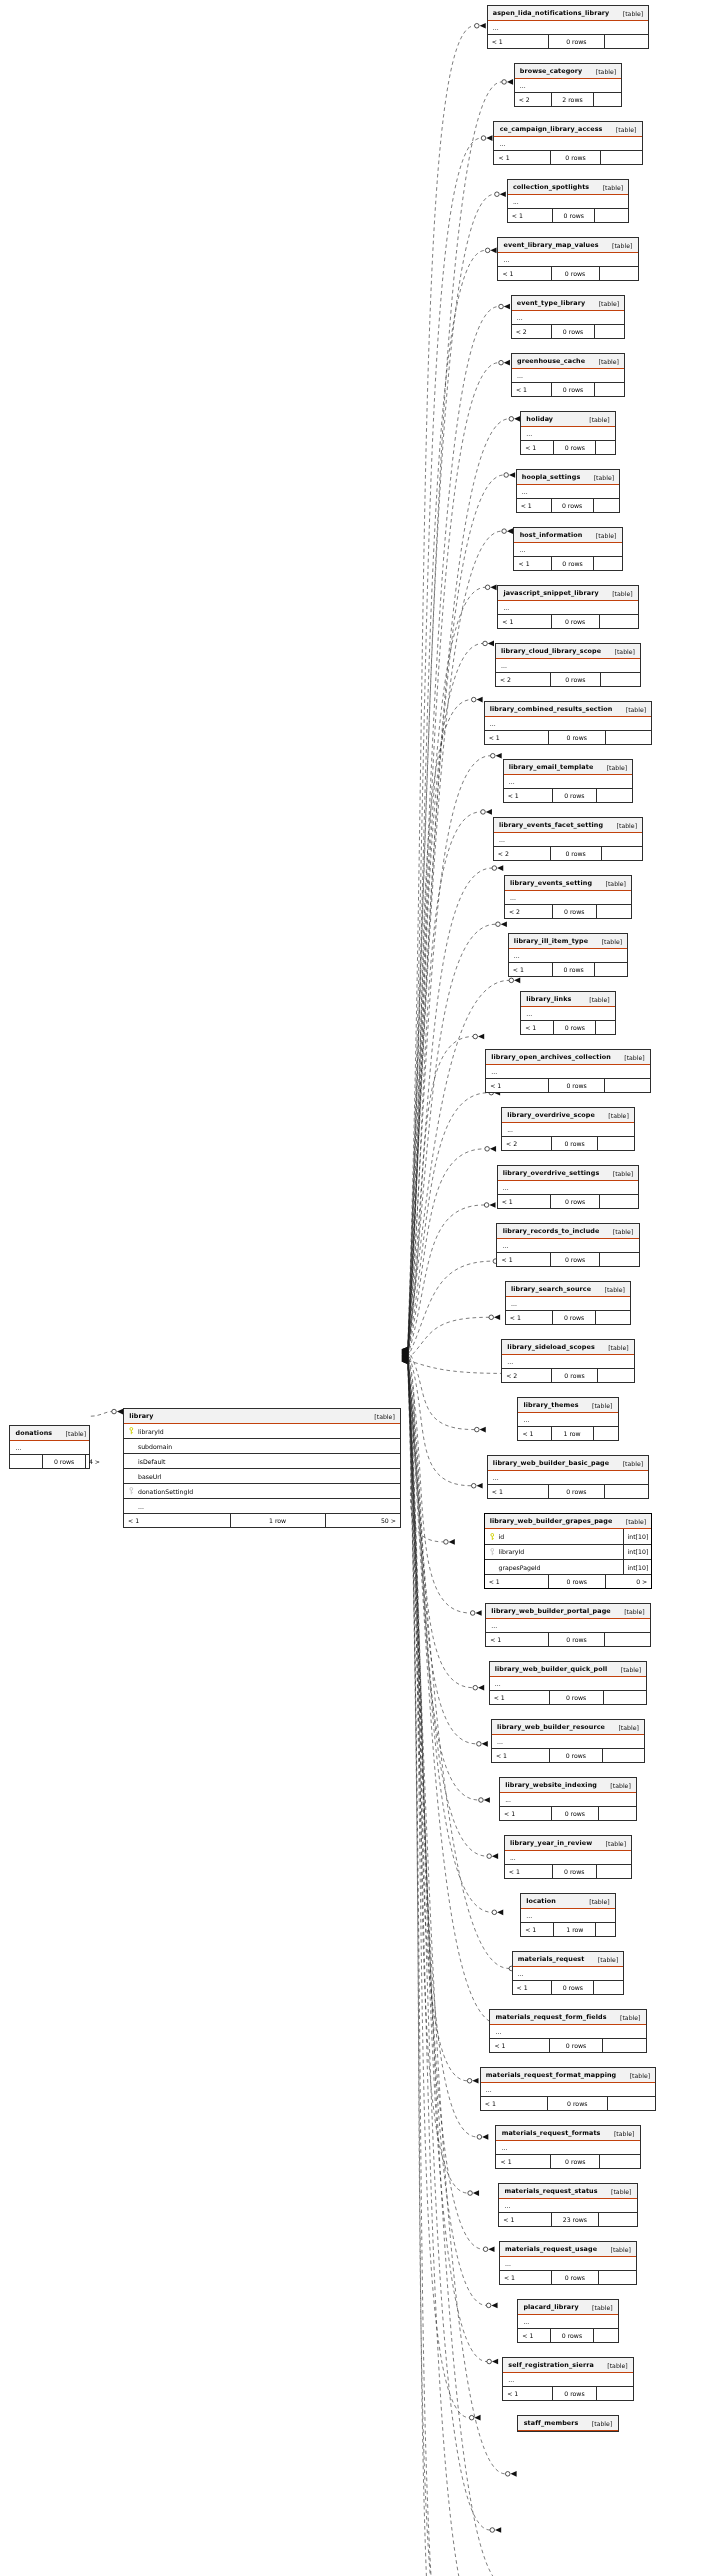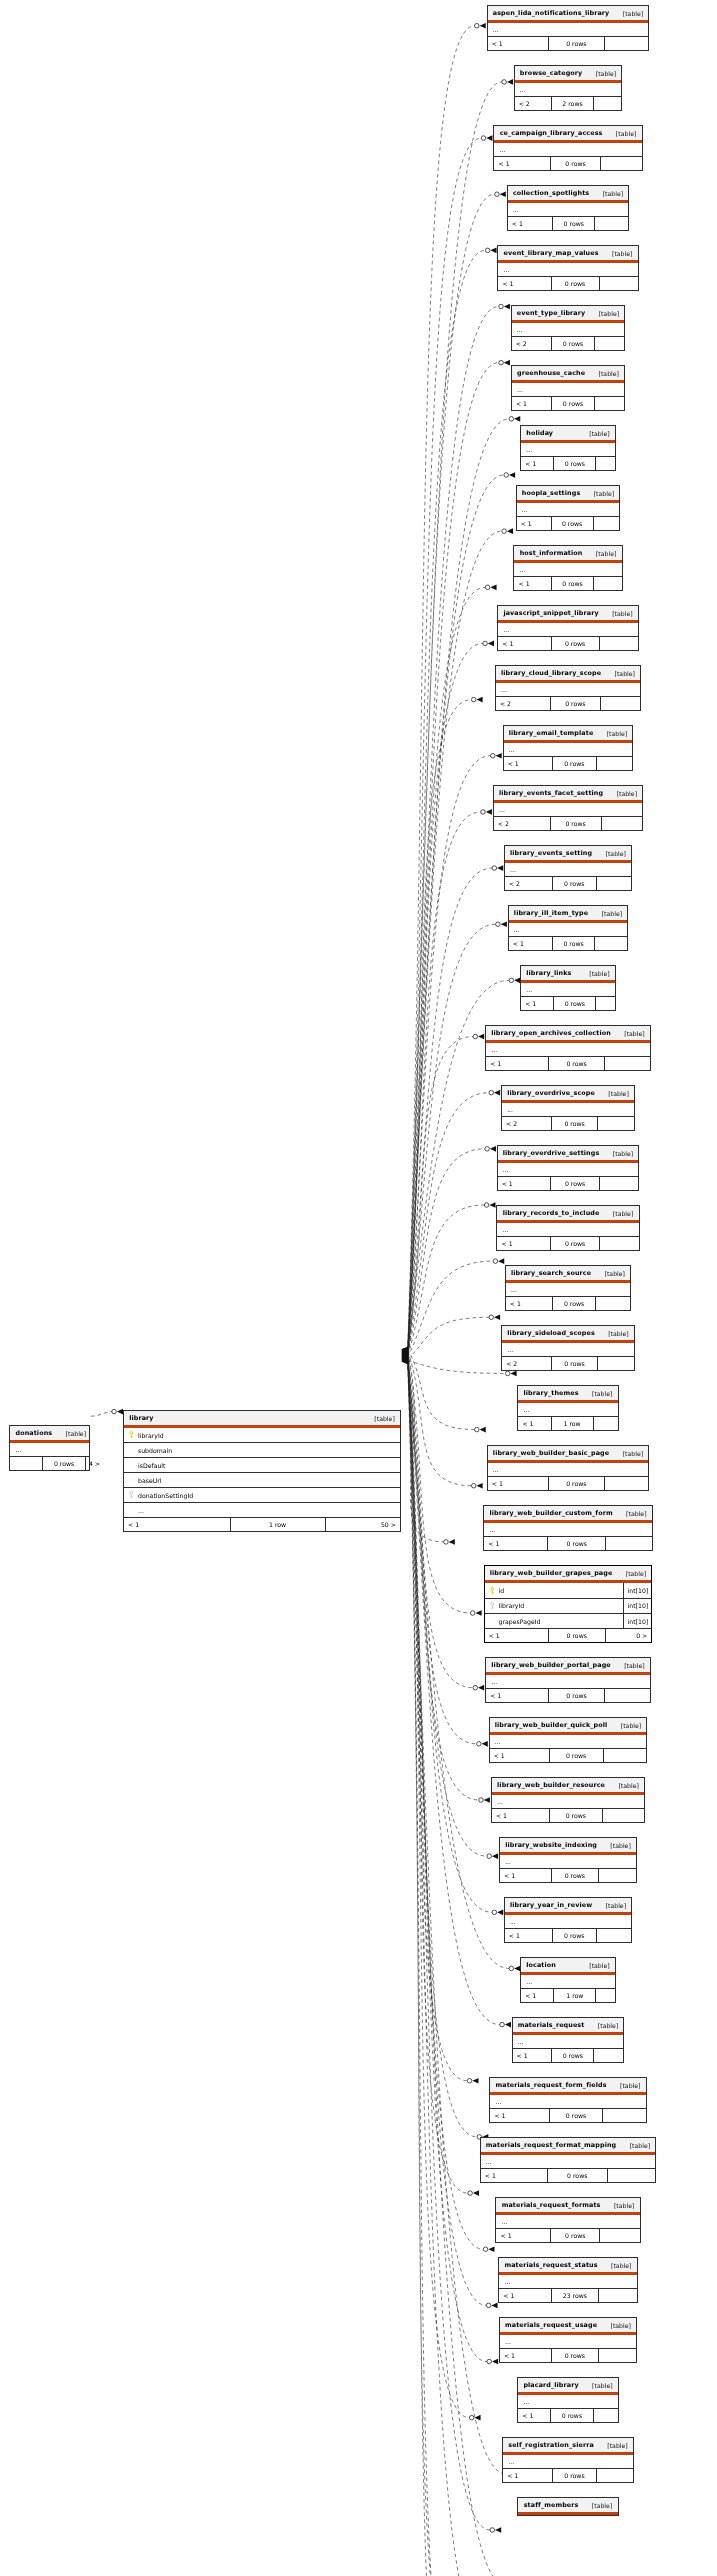--- a/index.html
+++ b/index.html
@@ -25,21 +25,21 @@
     box-sizing:border-box;
     cursor:pointer;
   }
   .tbox.special{border:1.5px solid #000;}
   .tb-head{
     display:flex;
     justify-content:space-between;
     align-items:center;
     gap:13.4px;
     background:#f2f2f2;
-    border-bottom:3px solid #c2410c;
+    border-bottom:1px solid #c2410c;
     padding:0 5.2px;
     height:14px;
     white-space:nowrap;
   }
   .tb-name{font-weight:bold;font-size:6.4px;letter-spacing:0.1px;}
   .tb-tag{font-size:6.2px;color:#111;}
   .tb-row{
     display:flex;
     align-items:center;
     gap:3.6px;
@@ -498,20 +498,32 @@
     </div>
     <div class="tb-row">...</div>
     <div class="tb-foot">
       <span class="fc l">&lt; 2</span>
       <span class="fc c">0 rows</span>
       <span class="fc r"></span>
     </div>
       </div>
       <div class="tbox">
     <div class="tb-head">
+      <span class="tb-name">library_combined_results_section</span>
+      <span class="tb-tag">[table]</span>
+    </div>
+    <div class="tb-row">...</div>
+    <div class="tb-foot">
+      <span class="fc l">&lt; 1</span>
+      <span class="fc c">0 rows</span>
+      <span class="fc r"></span>
+    </div>
+      </div>
+      <div class="tbox">
+    <div class="tb-head">
       <span class="tb-name">library_email_template</span>
       <span class="tb-tag">[table]</span>
     </div>
     <div class="tb-row">...</div>
     <div class="tb-foot">
       <span class="fc l">&lt; 1</span>
       <span class="fc c">0 rows</span>
       <span class="fc r"></span>
     </div>
       </div>
@@ -643,32 +655,20 @@
     <div class="tb-row">...</div>
     <div class="tb-foot">
       <span class="fc l">&lt; 1</span>
       <span class="fc c">1 row</span>
       <span class="fc r"></span>
     </div>
       </div>
       <div class="tbox">
     <div class="tb-head">
       <span class="tb-name">library_web_builder_basic_page</span>
-      <span class="tb-tag">[table]</span>
-    </div>
-    <div class="tb-row">...</div>
-    <div class="tb-foot">
-      <span class="fc l">&lt; 1</span>
-      <span class="fc c">0 rows</span>
-      <span class="fc r"></span>
-    </div>
-      </div>
-      <div class="tbox">
-    <div class="tb-head">
-      <span class="tb-name">library_web_builder_custom_form</span>
       <span class="tb-tag">[table]</span>
     </div>
     <div class="tb-row">...</div>
     <div class="tb-foot">
       <span class="fc l">&lt; 1</span>
       <span class="fc c">0 rows</span>
       <span class="fc r"></span>
     </div>
       </div>
       <div class="tbox special">

